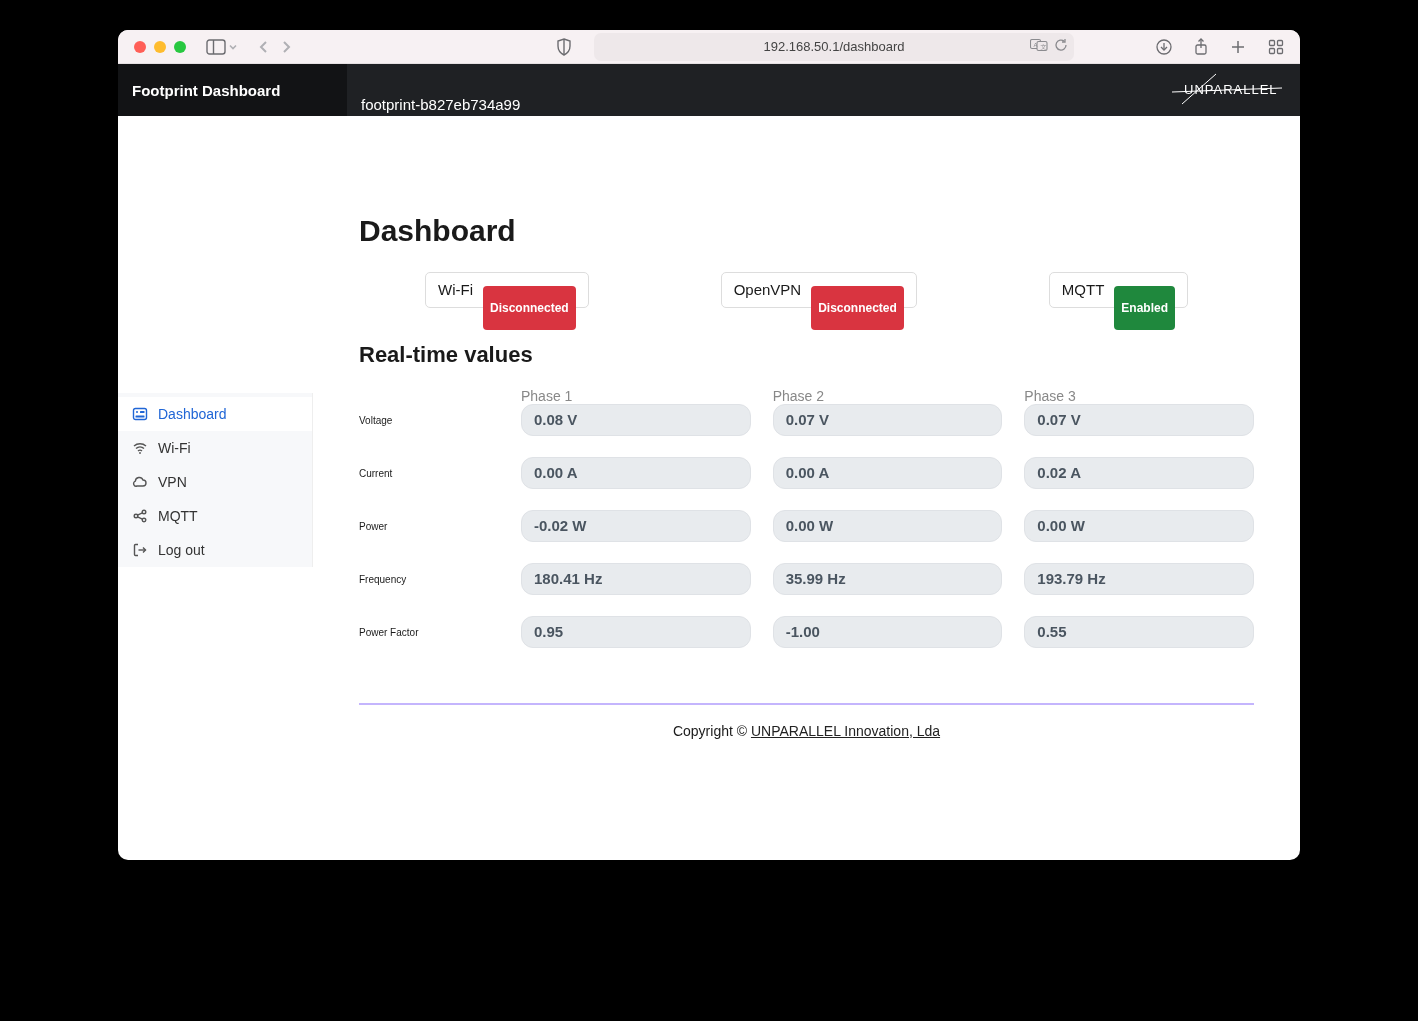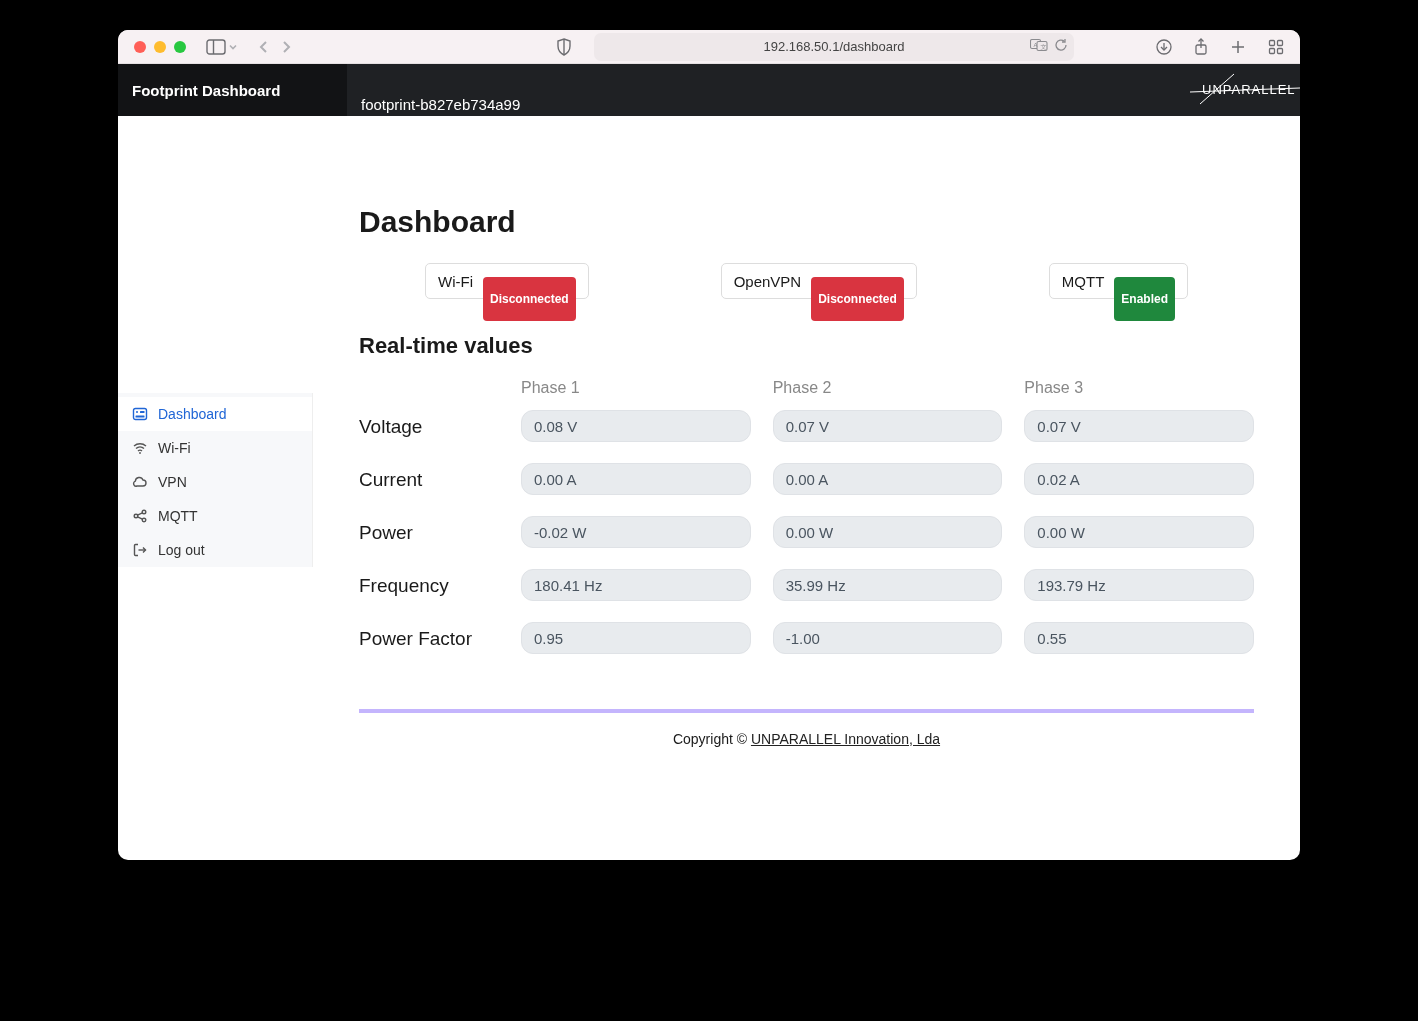--- a/index.html
+++ b/index.html
@@ -75,21 +75,21 @@
   }
   .brand-cell{
     width:229px; height:100%;
     background:#121315;
     display:flex; align-items:center;
     padding:0 14px;
     font-size:15px;
     font-weight:600;
   }
   .host-cell{ padding:0 14px; font-size:15px;margin-top:28px; }
-  .logo-cell{ margin-left:auto; color:#fff; font-size:15px; display:flex; align-items:flex-end;}
+  .logo-cell{ margin-left:auto; padding-right:18px; color:#fff; font-size:15px; display:flex; align-items:flex-end;}
   .logo-cell svg{display:block;}
 
   
   .body { display:flex; height: calc(100% - 50px - 52px); align-items: center; }
   .sidebar {
     width:195px;
     background:#f7f8fa;
     border-right:1px solid #eee;
     padding-top:4px;
   }
@@ -128,36 +128,37 @@
   .badge.ok{ background:#1f883d;}
 
   h2.section-title{ font-size:22px; font-weight:700; margin-bottom:20px;}
 
   .grid{
     display:grid;
     grid-template-columns: 140px repeat(3, 1fr);
     column-gap:22px;
     row-gap:0;
   }
-  .col-head{ color:#888; font-size:16px; padding-bottom:13px;}
-  .row-label{ font-size:19px; display:flex; align-items:center; height:34px;}
+  .col-head{ color:#888; font-size:14px; padding-bottom:0;}
+  .row-label{ font-size:10px; display:flex; align-items:center; height:34px;}
   .cell{
     background:#e8ebee;
     border:1px solid #dfe2e6;
     border-radius:12px;
     height:32px;
     display:flex; align-items:center;
     padding:0 12px;
     color:#4a5560;
     font-size:15px;
     margin-bottom:21px;
+    font-weight:bold;
   }
 
   .footer{
-    border-top:4px solid #c4b5fd;
+    border-top:2px solid #c4b5fd;
     margin-top:34px;
     padding-top:18px;
     text-align:center;
     font-size:14px;
   }
   .footer a{ color:#222; }
 </style>
 </head>
 <body>
 

